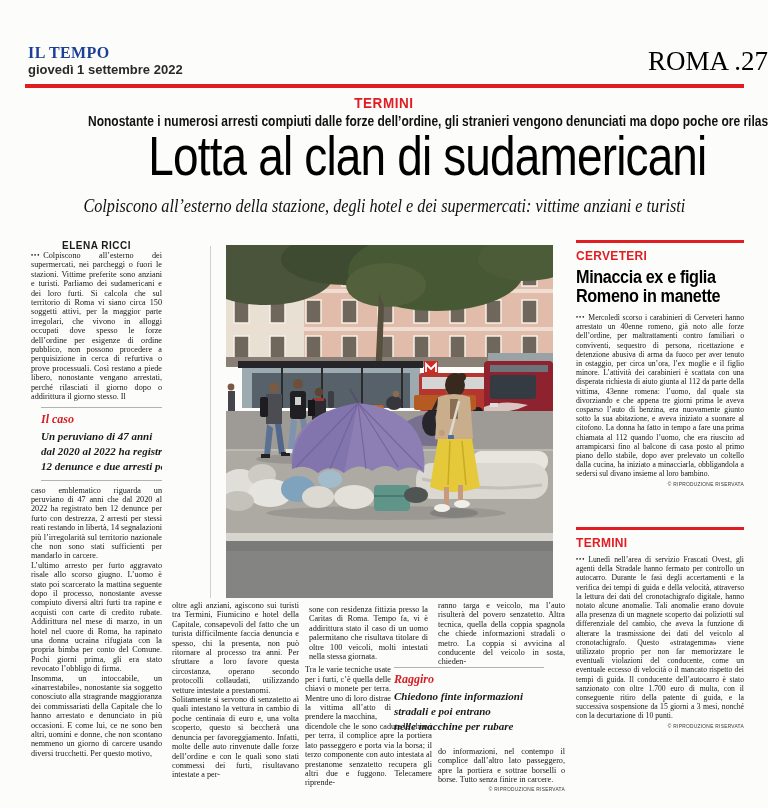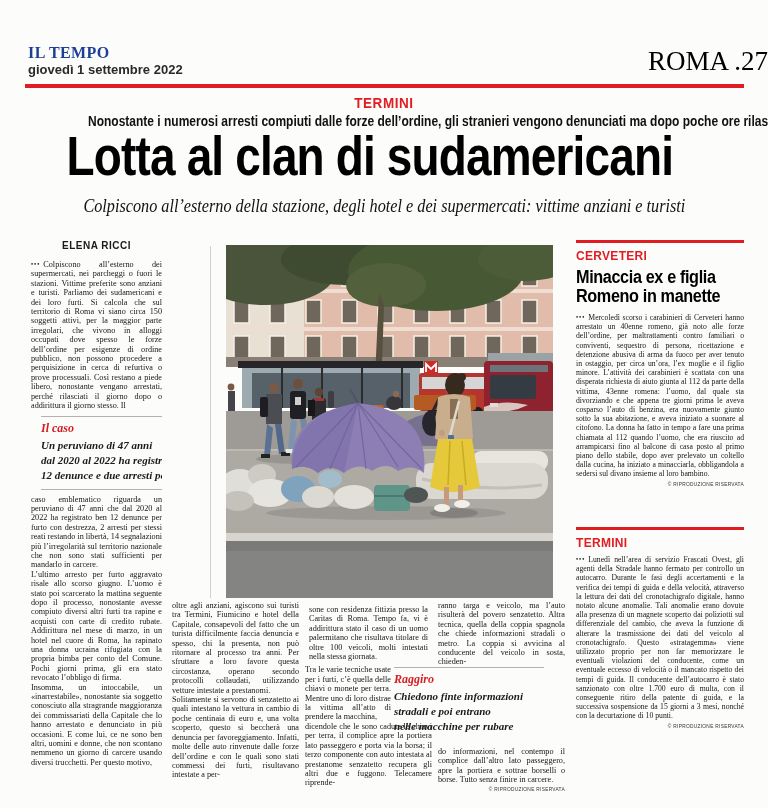--- a/index.html
+++ b/index.html
@@ -14,31 +14,31 @@
             font-size:16px;letter-spacing:.4px;color:#1d3f96;}
   .mdate{left:28px;top:62px;font-family:"Liberation Sans",sans-serif;font-weight:bold;
          font-size:13px;color:#2a2a2a;}
   .folio{right:24px;top:46px;font-family:"Liberation Serif",serif;font-size:27px;color:#000;}
   .redrule{left:25px;width:719px;top:84px;height:4px;background:#e01d23;}
 
   .kicker{left:0;width:768px;top:94px;text-align:center;font-family:"Liberation Sans",sans-serif;
           font-weight:bold;font-size:15px;color:#e01d23;letter-spacing:.6px;}
   .deck{left:0;width:768px;top:112px;text-align:center;font-family:"Liberation Sans",sans-serif;
         font-weight:bold;font-size:15px;color:#111;}
-  .headline{left:0;width:768px;top:128px;text-align:left;font-family:"Liberation Sans",sans-serif;
-            font-weight:bold;font-size:56px;line-height:56px;letter-spacing:-1px;color:#000;}
+  .headline{left:0;width:768px;top:128px;text-align:right;font-family:"Liberation Sans",sans-serif;
+            font-weight:normal;font-size:56px;line-height:56px;letter-spacing:-1px;color:#000;}
   .standfirst{left:0;width:768px;top:196px;text-align:center;font-style:italic;
               font-size:18px;color:#111;}
 
   
   .bodytext{font-size:8.2px;line-height:9.4px;text-align:justify;hyphens:auto;-webkit-hyphens:auto;
             color:#161616;white-space:pre-line;}
   .bullets{font-size:6px;font-weight:bold;letter-spacing:1px;margin-right:3px;vertical-align:1px;}
   .byline{text-align:center;font-family:"Liberation Sans",sans-serif;font-weight:bold;
-          font-size:10px;letter-spacing:.5px;margin:0 0 9px 0;}
+          font-size:10px;letter-spacing:.5px;margin:0 0 0 0;}
   .col1{left:31px;top:240px;width:131px;height:568px;overflow:hidden;}
   .col2{left:172px;top:601px;width:127px;height:207px;overflow:hidden;}
   .col3{left:305px;top:601px;width:127px;height:207px;overflow:hidden;}
   .col4{left:438px;top:601px;width:127px;height:207px;overflow:hidden;}
   .narrow{width:86px;}
   .spacer80{height:80px;}
 
   .pullbox{margin:5px 0;border-top:1px solid #b5b2ad;border-bottom:1px solid #b5b2ad;
            padding:4px 0 6px 0;width:158px;margin-left:10px;}
   .pulllabel{font-style:italic;font-weight:bold;font-size:12px;color:#d61d22;margin-bottom:2px;}

